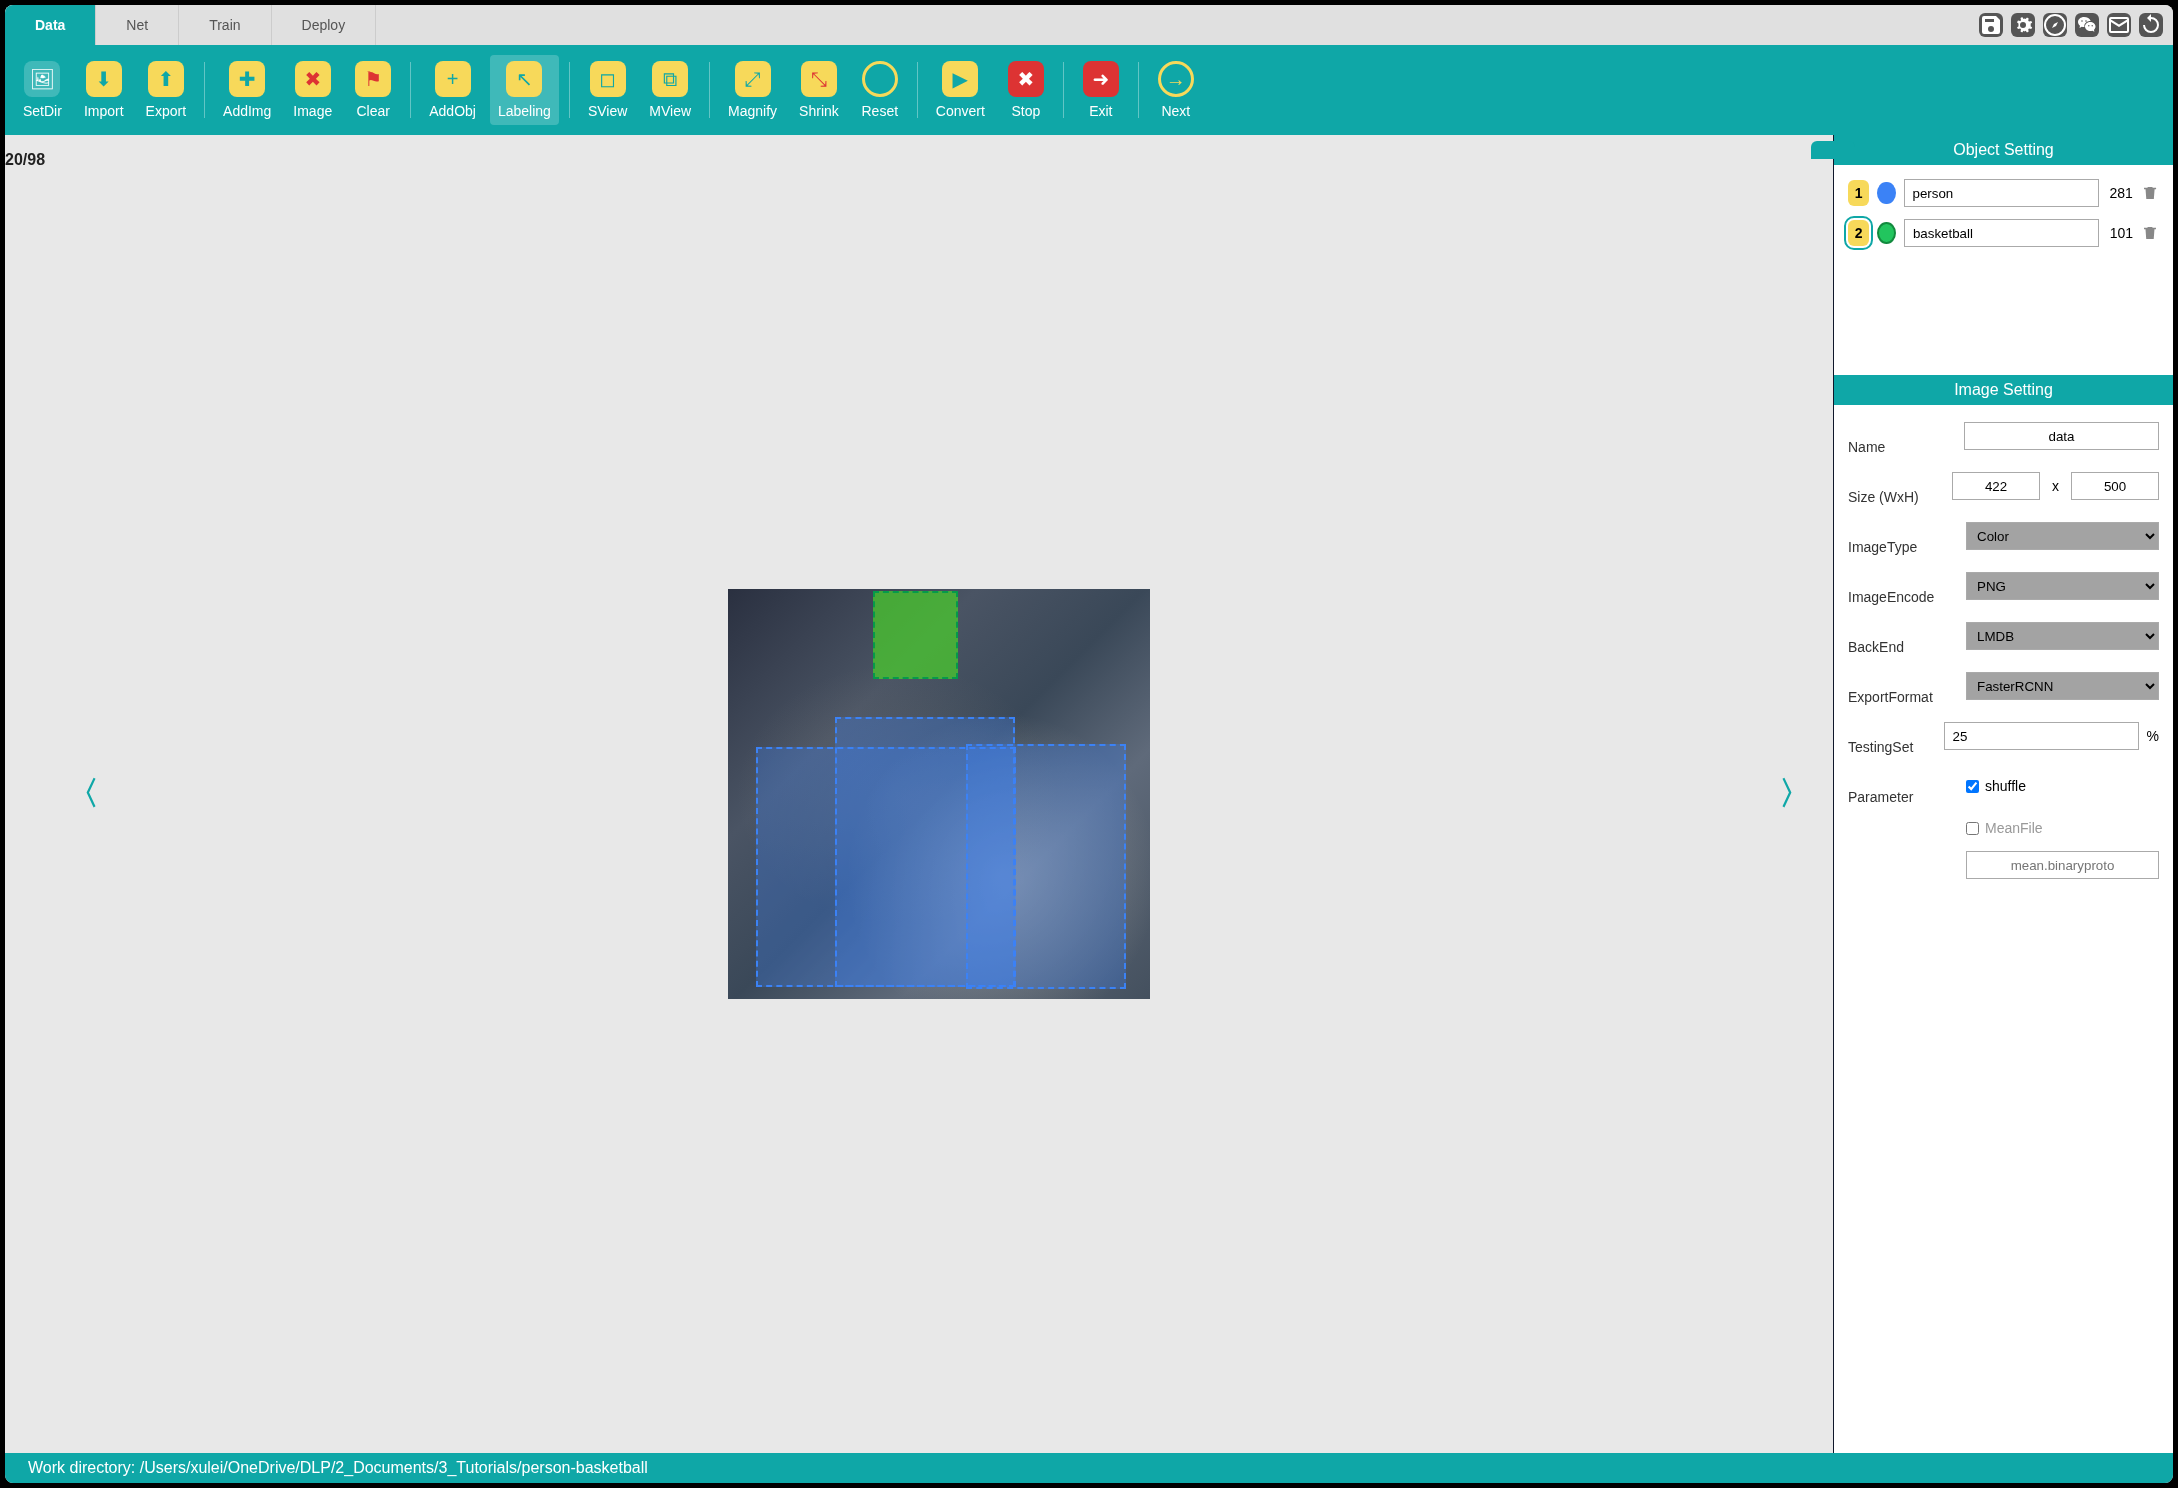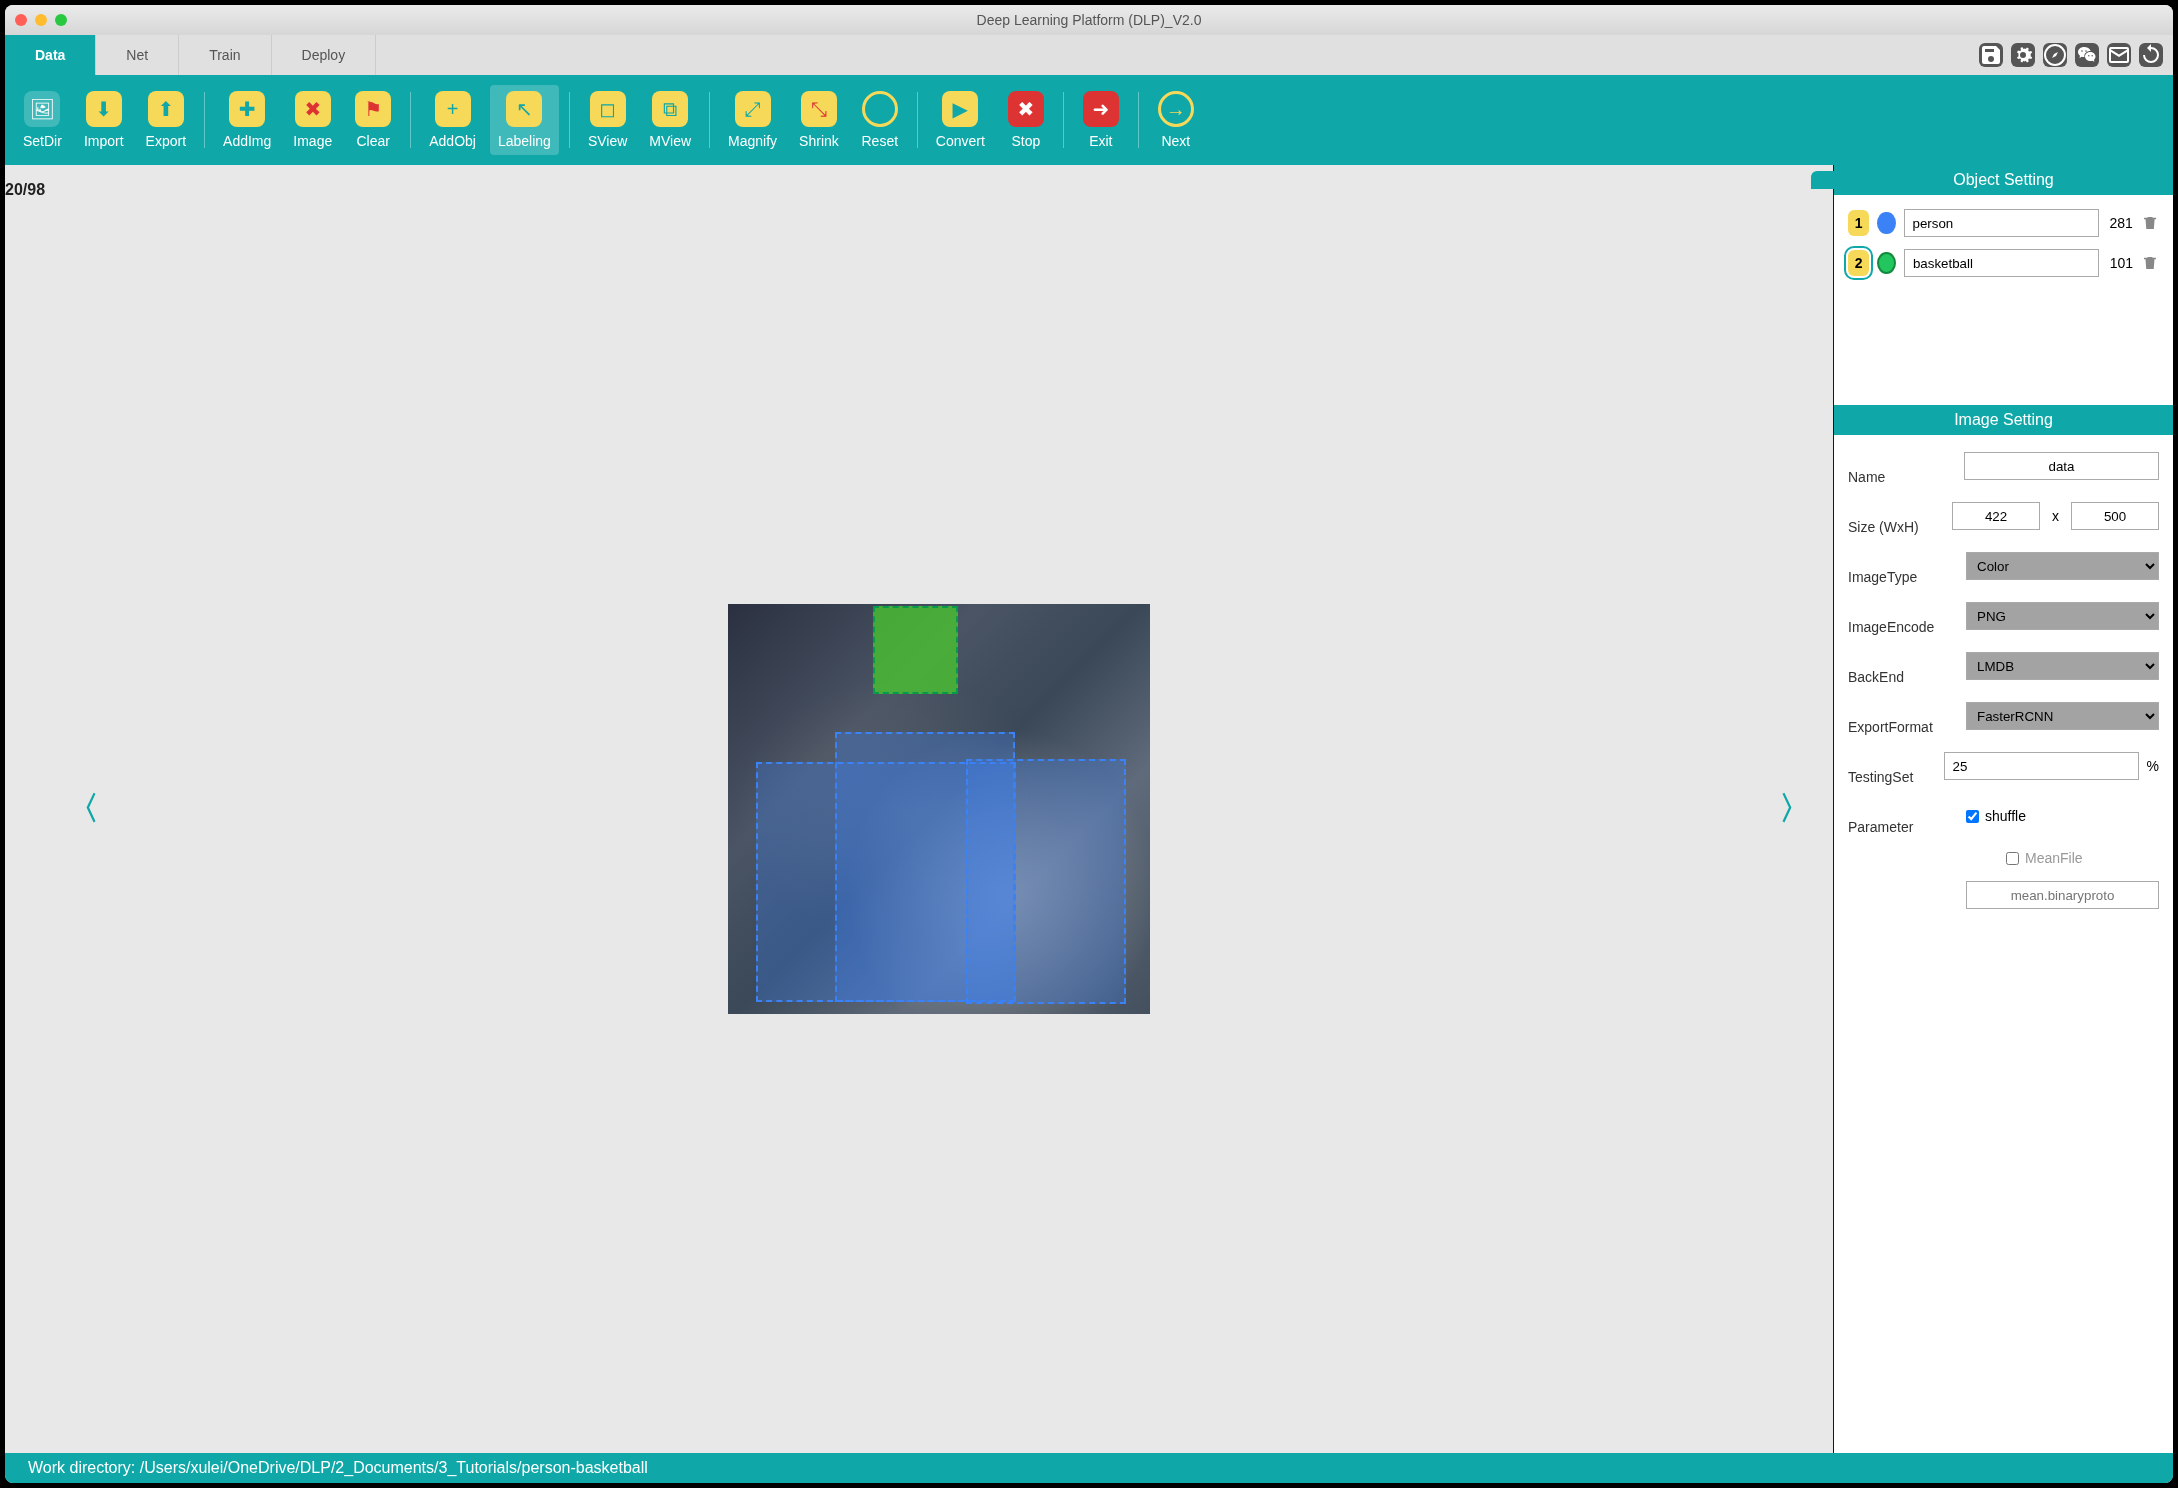--- a/index.html
+++ b/index.html
@@ -53,39 +53,31 @@
 .obj-trash { width: 22px; height: 22px; color: #888; cursor: pointer; }
 .img-settings { background: #fff; padding: 12px 14px; flex: 1; }
 .img-settings .row { display: flex; align-items: center; margin-bottom: 12px; gap: 8px; }
 .img-settings .label { width: 110px; color: #333; margin-top: 22px; }
 .img-settings input[type=text] { height: 28px; border: 1px solid #aaa; padding: 0 8px; text-align: center; }
 .img-settings select { height: 28px; border: 1px solid #aaa; padding: 0 6px; flex: 1; background: #a3a3a3; }
 .dim { width: 88px; }
 .x { padding: 0 4px; }
 .img-settings .full { flex: 1; text-align: left; }
 .checkbox-row { display: flex; align-items: center; gap: 6px; }
-.meanfile { color: #999; margin-left: 40px; }
+.meanfile { color: #999; }
 .meaninput { width: 100%; height: 30px; border: 1px solid #ccc; padding: 0 8px; color: #a16207; }
 .statusbar { background: #0fa7a7; color: #fff; padding: 6px 23px; font-size: 16px; }
 svg { width: 100%; height: 100%; }
 </style>
 </head>
 <body>
 
 <div class="outer">
 <div class="window">
 
-  <div class="titlebar">
-    <div class="traffic">
-      <div class="traffic-light red"></div>
-      <div class="traffic-light yellow"></div>
-      <div class="traffic-light green"></div>
-    </div>
-    <div class="title">Deep Learning Platform (DLP)_V2.0</div>
-  </div>
 
   <div class="tabbar">
     <div class="tab active">Data</div>
     <div class="tab">Net</div>
     <div class="tab">Train</div>
     <div class="tab">Deploy</div>
     <div class="spacer"></div>
     <div class="header-icons">
       <div class="hicon">
             <svg viewBox="0 0 24 24" fill="currentColor">

